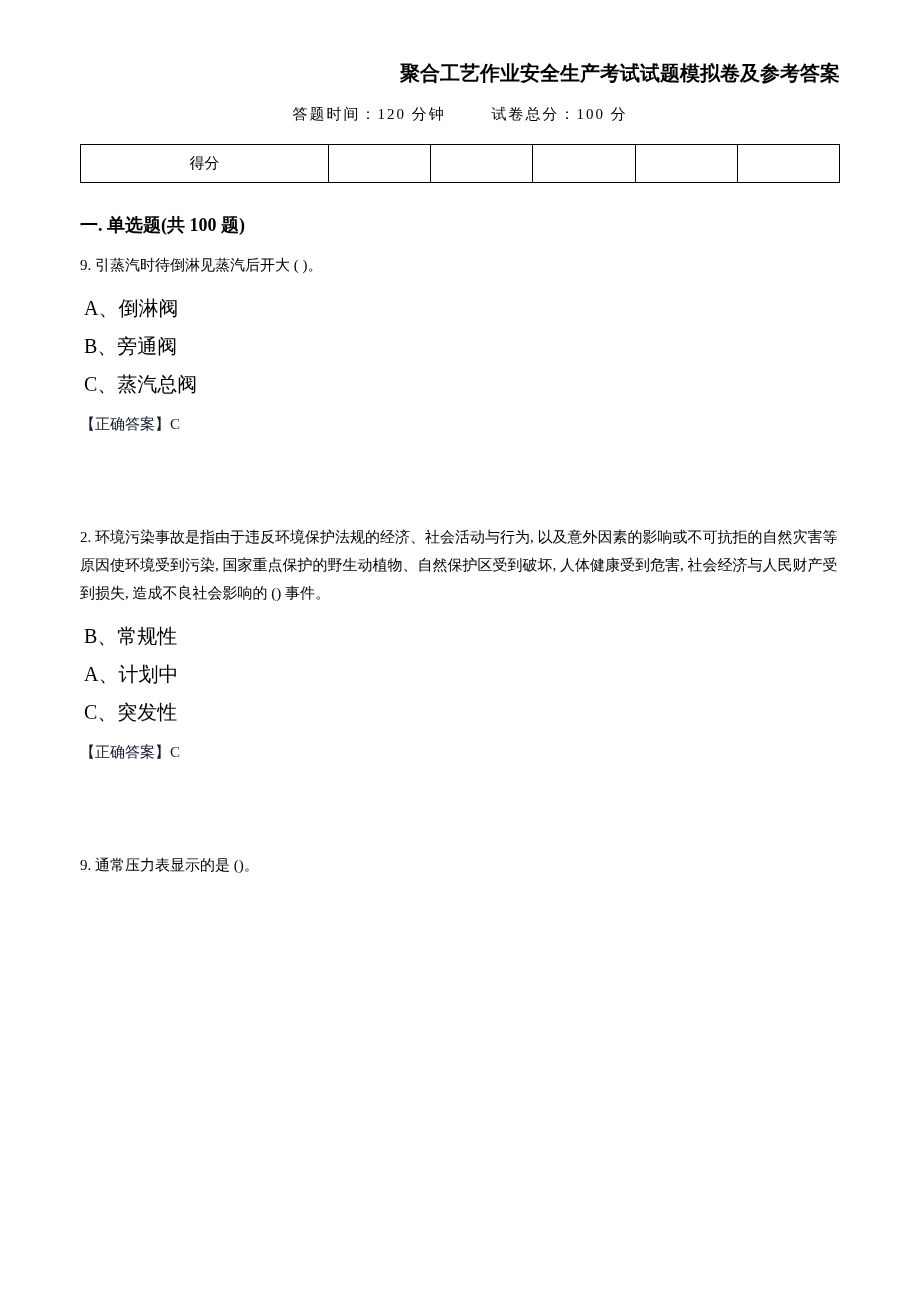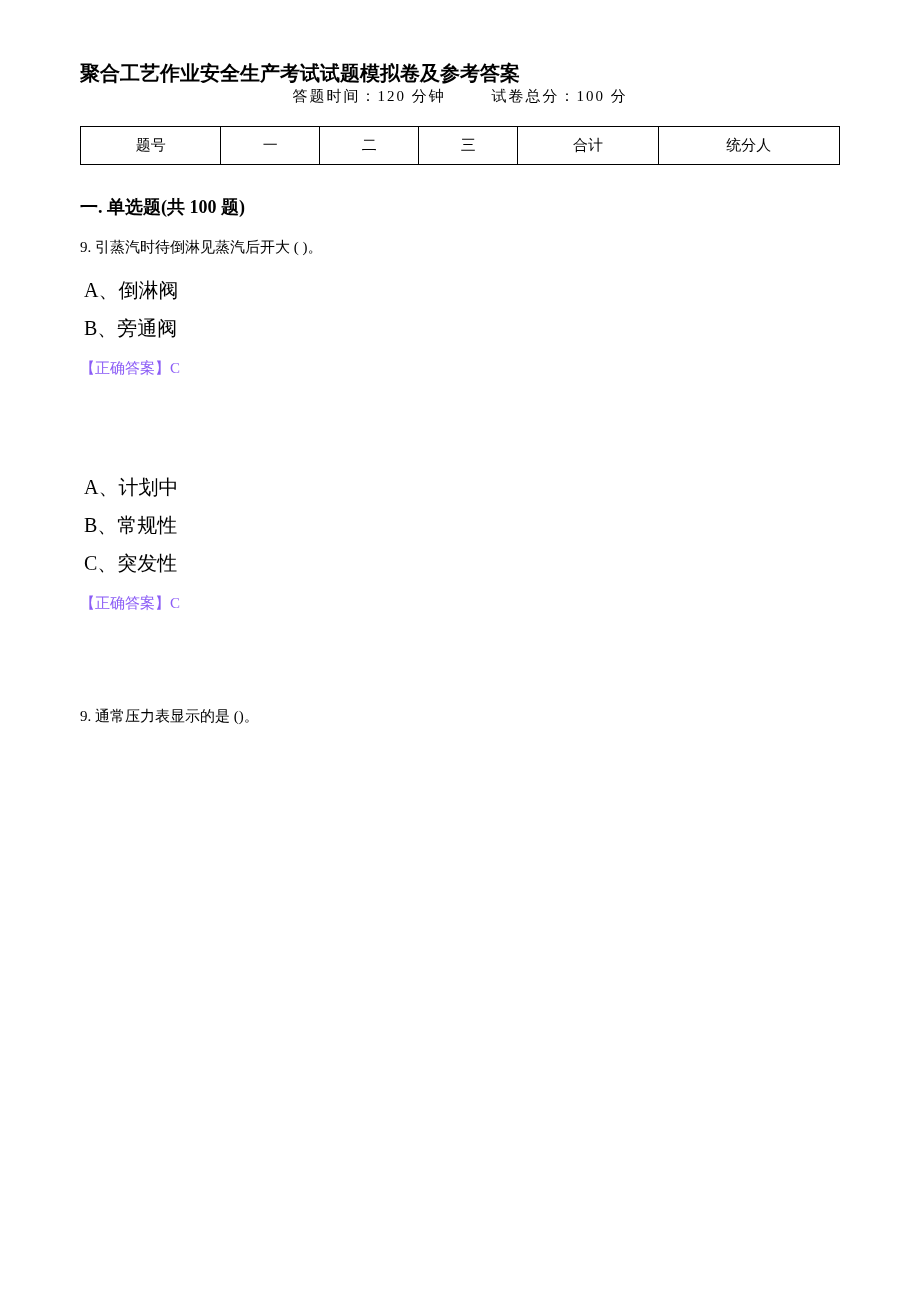--- a/index.html
+++ b/index.html
@@ -10,23 +10,24 @@
     body {
       background: #fff;
       font-family: "SimSun", "宋体", serif;
       font-size: 15px;
       color: #000;
       padding: 60px 80px;
       width: 920px;
       min-height: 1302px;
     }
     .page-title {
-      text-align: left;
+      text-align: right;
       font-size: 20px;
       font-weight: bold;
+      margin-bottom: 18px;
     }
     .subtitle {
       text-align: center;
       font-size: 15px;
       font-weight: normal;
       margin-bottom: 20px;
       letter-spacing: 2px;
     }
     .subtitle span {
       margin: 0 20px;
@@ -59,21 +60,21 @@
       font-size: 15px;
       line-height: 1.8;
       margin-bottom: 10px;
     }
     .option {
       font-size: 20px;
       line-height: 1.9;
       padding-left: 4px;
     }
     .answer {
-      color: #8b5cf6;
+      color: #0f172a;
       font-size: 15px;
       margin-top: 12px;
       margin-bottom: 30px;
     }
     .spacer {
       height: 30px;
     }
     .long-question {
       font-size: 15px;
       line-height: 1.85;
@@ -85,46 +86,48 @@
 
 <div class="page-title">聚合工艺作业安全生产考试试题模拟卷及参考答案</div>
 
 <div class="subtitle">
   <span>答题时间：120 分钟</span>
   <span>试卷总分：100 分</span>
 </div>
 
 <table class="score-table">
   <tbody>
-      <tr>
-    <td>题号</td>
-    <td>一</td>
-    <td>二</td>
-    <td>三</td>
-    <td>合计</td>
-    <td>统分人</td>
+  <tr>
+    <td>得分</td>
+    <td></td>
+    <td></td>
+    <td></td>
+    <td></td>
+    <td></td>
   </tr>
 </tbody>
   </table>
 
 <div class="section-title">一. 单选题(共 100 题)</div>
 
 <div class="question-block">
   <div class="question-text">9. 引蒸汽时待倒淋见蒸汽后开大 ( )。</div>
   <div class="option">A、倒淋阀</div>
   <div class="option">B、旁通阀</div>
+  <div class="option">C、蒸汽总阀</div>
   <div class="answer">【正确答案】C</div>
 </div>
 
 <div class="spacer"></div>
 <div class="spacer"></div>
 
 <div class="question-block">
+  <div class="long-question">2. 环境污染事故是指由于违反环境保护法规的经济、社会活动与行为, 以及意外因素的影响或不可抗拒的自然灾害等原因使环境受到污染, 国家重点保护的野生动植物、自然保护区受到破坏, 人体健康受到危害, 社会经济与人民财产受到损失, 造成不良社会影响的 () 事件。</div>
+  <div class="option">B、常规性</div>
   <div class="option">A、计划中</div>
-  <div class="option">B、常规性</div>
   <div class="option">C、突发性</div>
   <div class="answer">【正确答案】C</div>
 </div>
 
 <div class="spacer"></div>
 <div class="spacer"></div>
 
 <div class="question-block">
   <div class="question-text">9. 通常压力表显示的是 ()。</div>
 </div>

